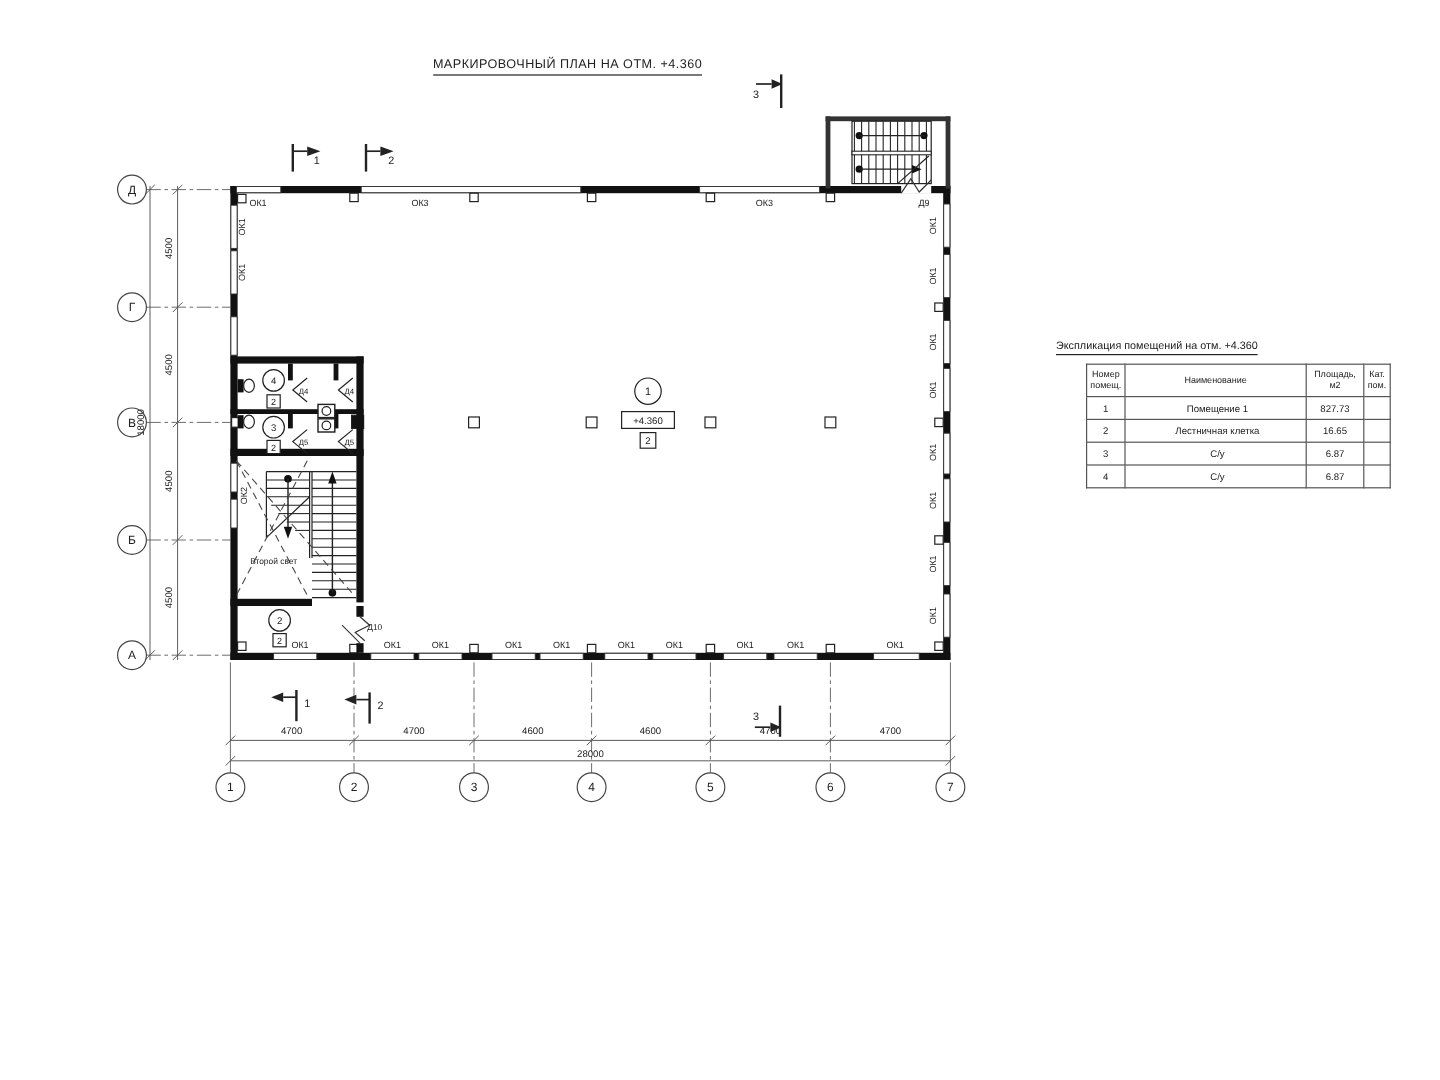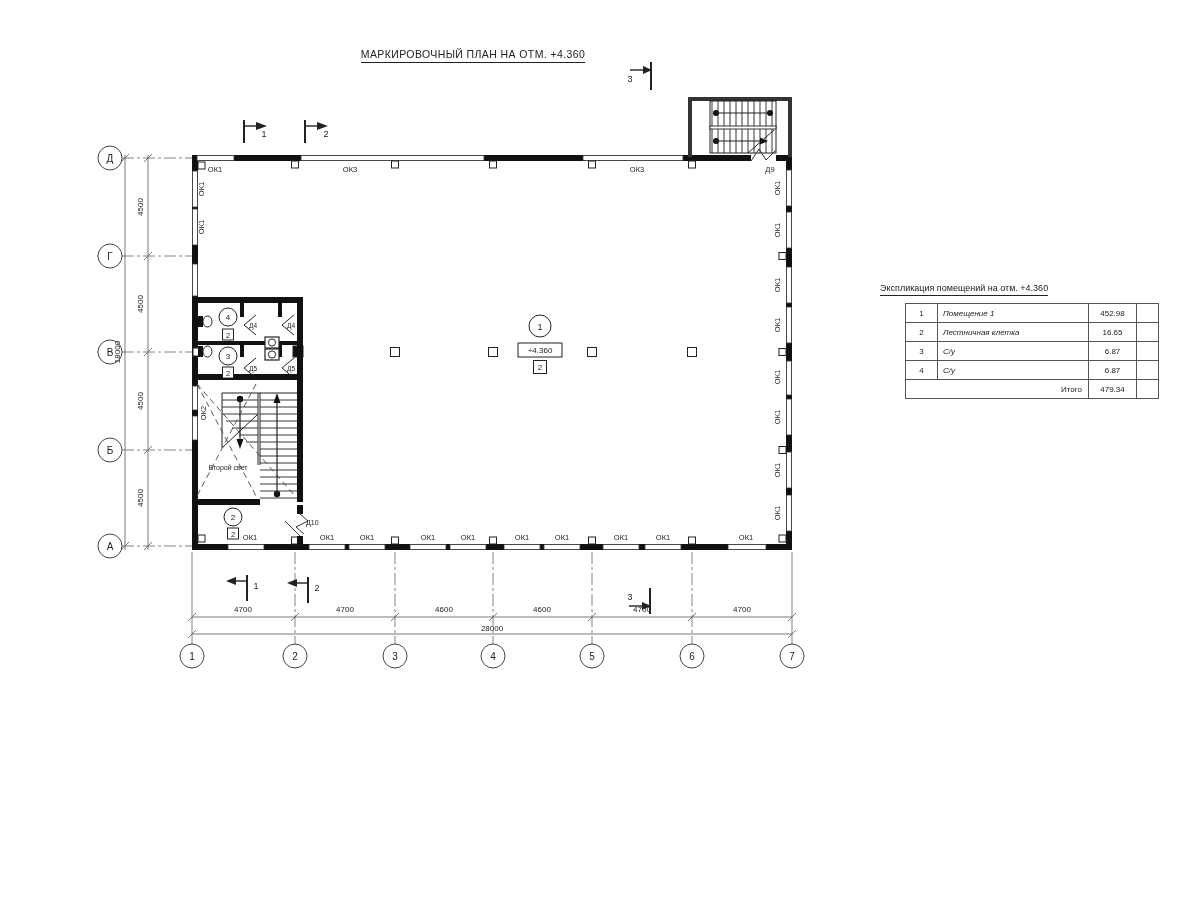--- a/index.html
+++ b/index.html
@@ -8,21 +8,21 @@
   .plan-title{position:absolute;left:298px;top:48px;width:350px;text-align:center;
       font-size:10.5px;letter-spacing:.4px;color:#222;}
   .plan-title span{border-bottom:1px solid #222;padding-bottom:2px;}
   .sched-wrap{position:absolute;left:880px;top:283px;width:300px;}
   .sched-title{text-align:left;font-size:9px;color:#222;margin-bottom:10px;}
   .sched-title span{border-bottom:1px solid #222;padding-bottom:2px;}
   table.sched{border-collapse:collapse;table-layout:fixed;width:253px;margin-left:25px;
       font-size:8px;color:#222;}
   table.sched td{border:1px solid #555;text-align:center;vertical-align:middle;
       padding:0 2px;overflow:hidden;}
-  table.sched td.name{text-align:left;padding-left:5px;font-style:italic;}
+  table.sched td.name{text-align:center;padding-left:5px;}
   table.sched tr.hdr td{height:26px;font-size:7.5px;line-height:1.15;}
   table.sched tr.r td{height:18px;}
   table.sched td.tot{ text-align:right;padding-right:6px;}
   svg text{fill:#222;}
 </style>
 </head>
 <body>
 
 <div class="page">
 
@@ -409,46 +409,47 @@
       <span>Экспликация помещений на отм. +4.360</span>
     </div>
     <table class="sched">
       <colgroup>
           <col style="width:32px">
           <col style="width:151px">
           <col style="width:48px">
           <col style="width:22px">
         </colgroup>
       <tbody>
+          <tr class="hdr">
+        <td>Номер помещ.</td>
+        <td>Наименование</td>
+        <td>Площадь, м2</td>
+        <td>Кат. пом.</td>
+      </tr>
       <tr class="r">
         <td>1</td>
         <td class="name">Помещение 1</td>
-        <td>452.98</td>
+        <td>827.73</td>
         <td></td>
       </tr>
       <tr class="r">
         <td>2</td>
         <td class="name">Лестничная клетка</td>
         <td>16.65</td>
         <td></td>
       </tr>
       <tr class="r">
         <td>3</td>
         <td class="name">С/у</td>
         <td>6.87</td>
         <td></td>
       </tr>
       <tr class="r">
         <td>4</td>
         <td class="name">С/у</td>
         <td>6.87</td>
         <td></td>
       </tr>
-      <tr class="r">
-        <td colspan="2" class="tot">Итого</td>
-        <td>479.34</td>
-        <td></td>
-      </tr>
     </tbody>
       </table>
   </div>
 
 </div>
 
 </body></html>

